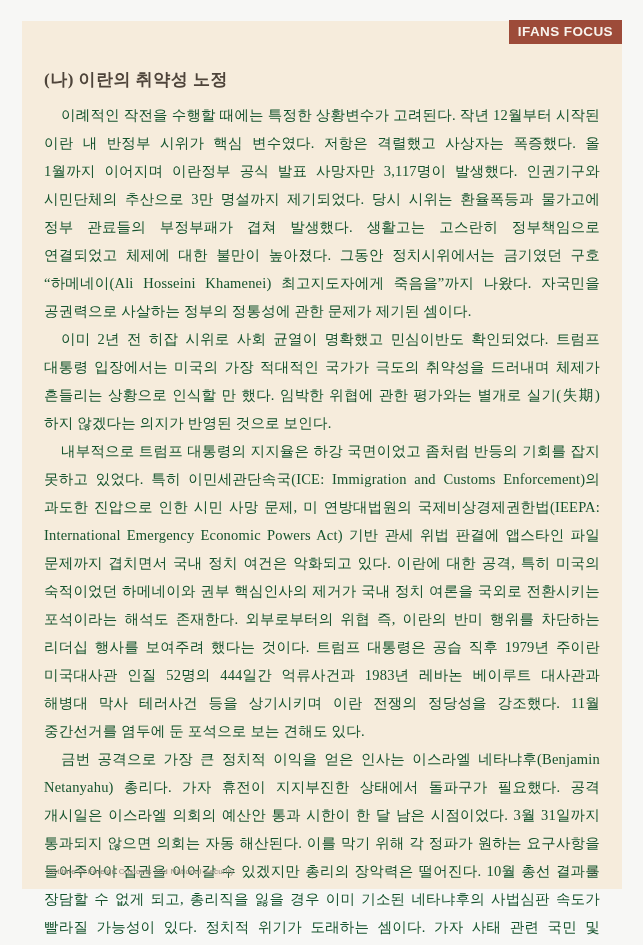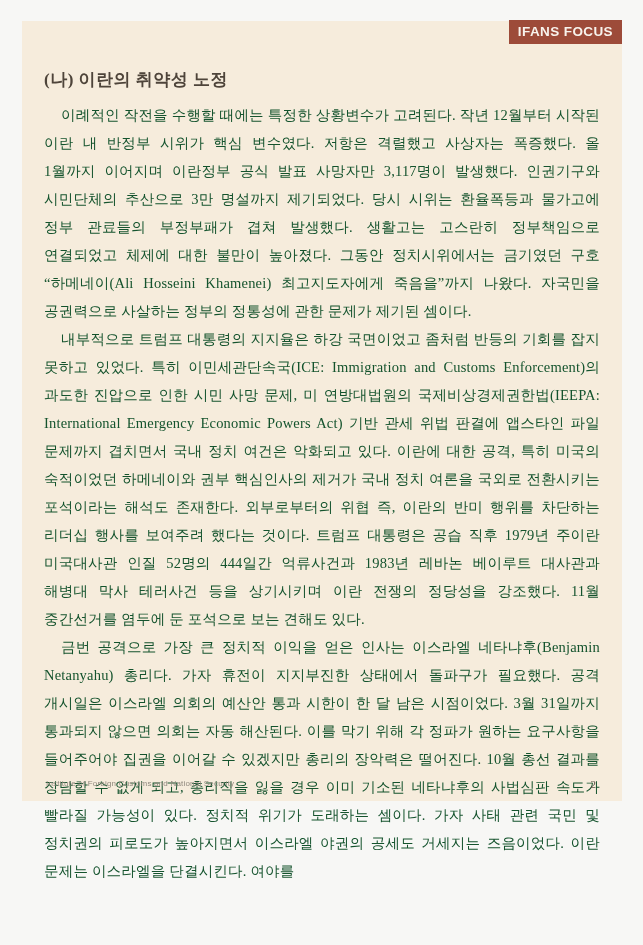--- a/index.html
+++ b/index.html
@@ -12,21 +12,21 @@
     height: 945px;
     position: relative;
     overflow: hidden;
     font-family: "Liberation Serif", "DejaVu Serif", serif;
   }
   .page {
     position: absolute;
     left: 22px;
     top: 21px;
     width: 600px;
-    height: 780px;
+    height: 868px;
     background: #f6ecdc;
   }
   .badge {
     position: absolute;
     top: -1px;
     right: 0;
     background: #9d4b39;
     color: #f8f3ec;
     font-family: "Liberation Sans", "DejaVu Sans", sans-serif;
     font-weight: 700;
@@ -86,20 +86,21 @@
 
 <div class="page">
 
   <div class="badge">IFANS FOCUS</div>
 
   <div class="content">
 
     <div class="section">
       <h2 class="section-heading">(나) 이란의 취약성 노정</h2>
       <p class="body-paragraph">이례적인 작전을 수행할 때에는 특정한 상황변수가 고려된다. 작년 12월부터 시작된 이란 내 반정부 시위가 핵심 변수였다. 저항은 격렬했고 사상자는 폭증했다. 올 1월까지 이어지며 이란정부 공식 발표 사망자만 3,117명이 발생했다. 인권기구와 시민단체의 추산으로 3만 명설까지 제기되었다. 당시 시위는 환율폭등과 물가고에 정부 관료들의 부정부패가 겹쳐 발생했다. 생활고는 고스란히 정부책임으로 연결되었고 체제에 대한 불만이 높아졌다. 그동안 정치시위에서는 금기였던 구호 “하메네이(Ali Hosseini Khamenei) 최고지도자에게 죽음을”까지 나왔다. 자국민을 공권력으로 사살하는 정부의 정통성에 관한 문제가 제기된 셈이다.</p>
+      <p class="body-paragraph">이미 2년 전 히잡 시위로 사회 균열이 명확했고 민심이반도 확인되었다. 트럼프 대통령 입장에서는 미국의 가장 적대적인 국가가 극도의 취약성을 드러내며 체제가 흔들리는 상황으로 인식할 만 했다. 임박한 위협에 관한 평가와는 별개로 실기(失期)하지 않겠다는 의지가 반영된 것으로 보인다.</p>
     </div>
 
     <div class="section">
       <p class="body-paragraph">내부적으로 트럼프 대통령의 지지율은 하강 국면이었고 좀처럼 반등의 기회를 잡지 못하고 있었다. 특히 이민세관단속국(ICE: Immigration and Customs Enforcement)의 과도한 진압으로 인한 시민 사망 문제, 미 연방대법원의 국제비상경제권한법(IEEPA: International Emergency Economic Powers Act) 기반 관세 위법 판결에 앱스타인 파일 문제까지 겹치면서 국내 정치 여건은 악화되고 있다. 이란에 대한 공격, 특히 미국의 숙적이었던 하메네이와 권부 핵심인사의 제거가 국내 정치 여론을 국외로 전환시키는 포석이라는 해석도 존재한다. 외부로부터의 위협 즉, 이란의 반미 행위를 차단하는 리더십 행사를 보여주려 했다는 것이다. 트럼프 대통령은 공습 직후 1979년 주이란 미국대사관 인질 52명의 444일간 억류사건과 1983년 레바논 베이루트 대사관과 해병대 막사 테러사건 등을 상기시키며 이란 전쟁의 정당성을 강조했다. 11월 중간선거를 염두에 둔 포석으로 보는 견해도 있다.</p>
     </div>
 
     <div class="section">
       <p class="body-paragraph">금번 공격으로 가장 큰 정치적 이익을 얻은 인사는 이스라엘 네타냐후(Benjamin Netanyahu) 총리다. 가자 휴전이 지지부진한 상태에서 돌파구가 필요했다. 공격 개시일은 이스라엘 의회의 예산안 통과 시한이 한 달 남은 시점이었다. 3월 31일까지 통과되지 않으면 의회는 자동 해산된다. 이를 막기 위해 각 정파가 원하는 요구사항을 들어주어야 집권을 이어갈 수 있겠지만 총리의 장악력은 떨어진다. 10월 총선 결과를 장담할 수 없게 되고, 총리직을 잃을 경우 이미 기소된 네타냐후의 사법심판 속도가 빨라질 가능성이 있다. 정치적 위기가 도래하는 셈이다. 가자 사태 관련 국민 및 정치권의 피로도가 높아지면서 이스라엘 야권의 공세도 거세지는 즈음이었다. 이란 문제는 이스라엘을 단결시킨다. 여야를</p>
     </div>
 

